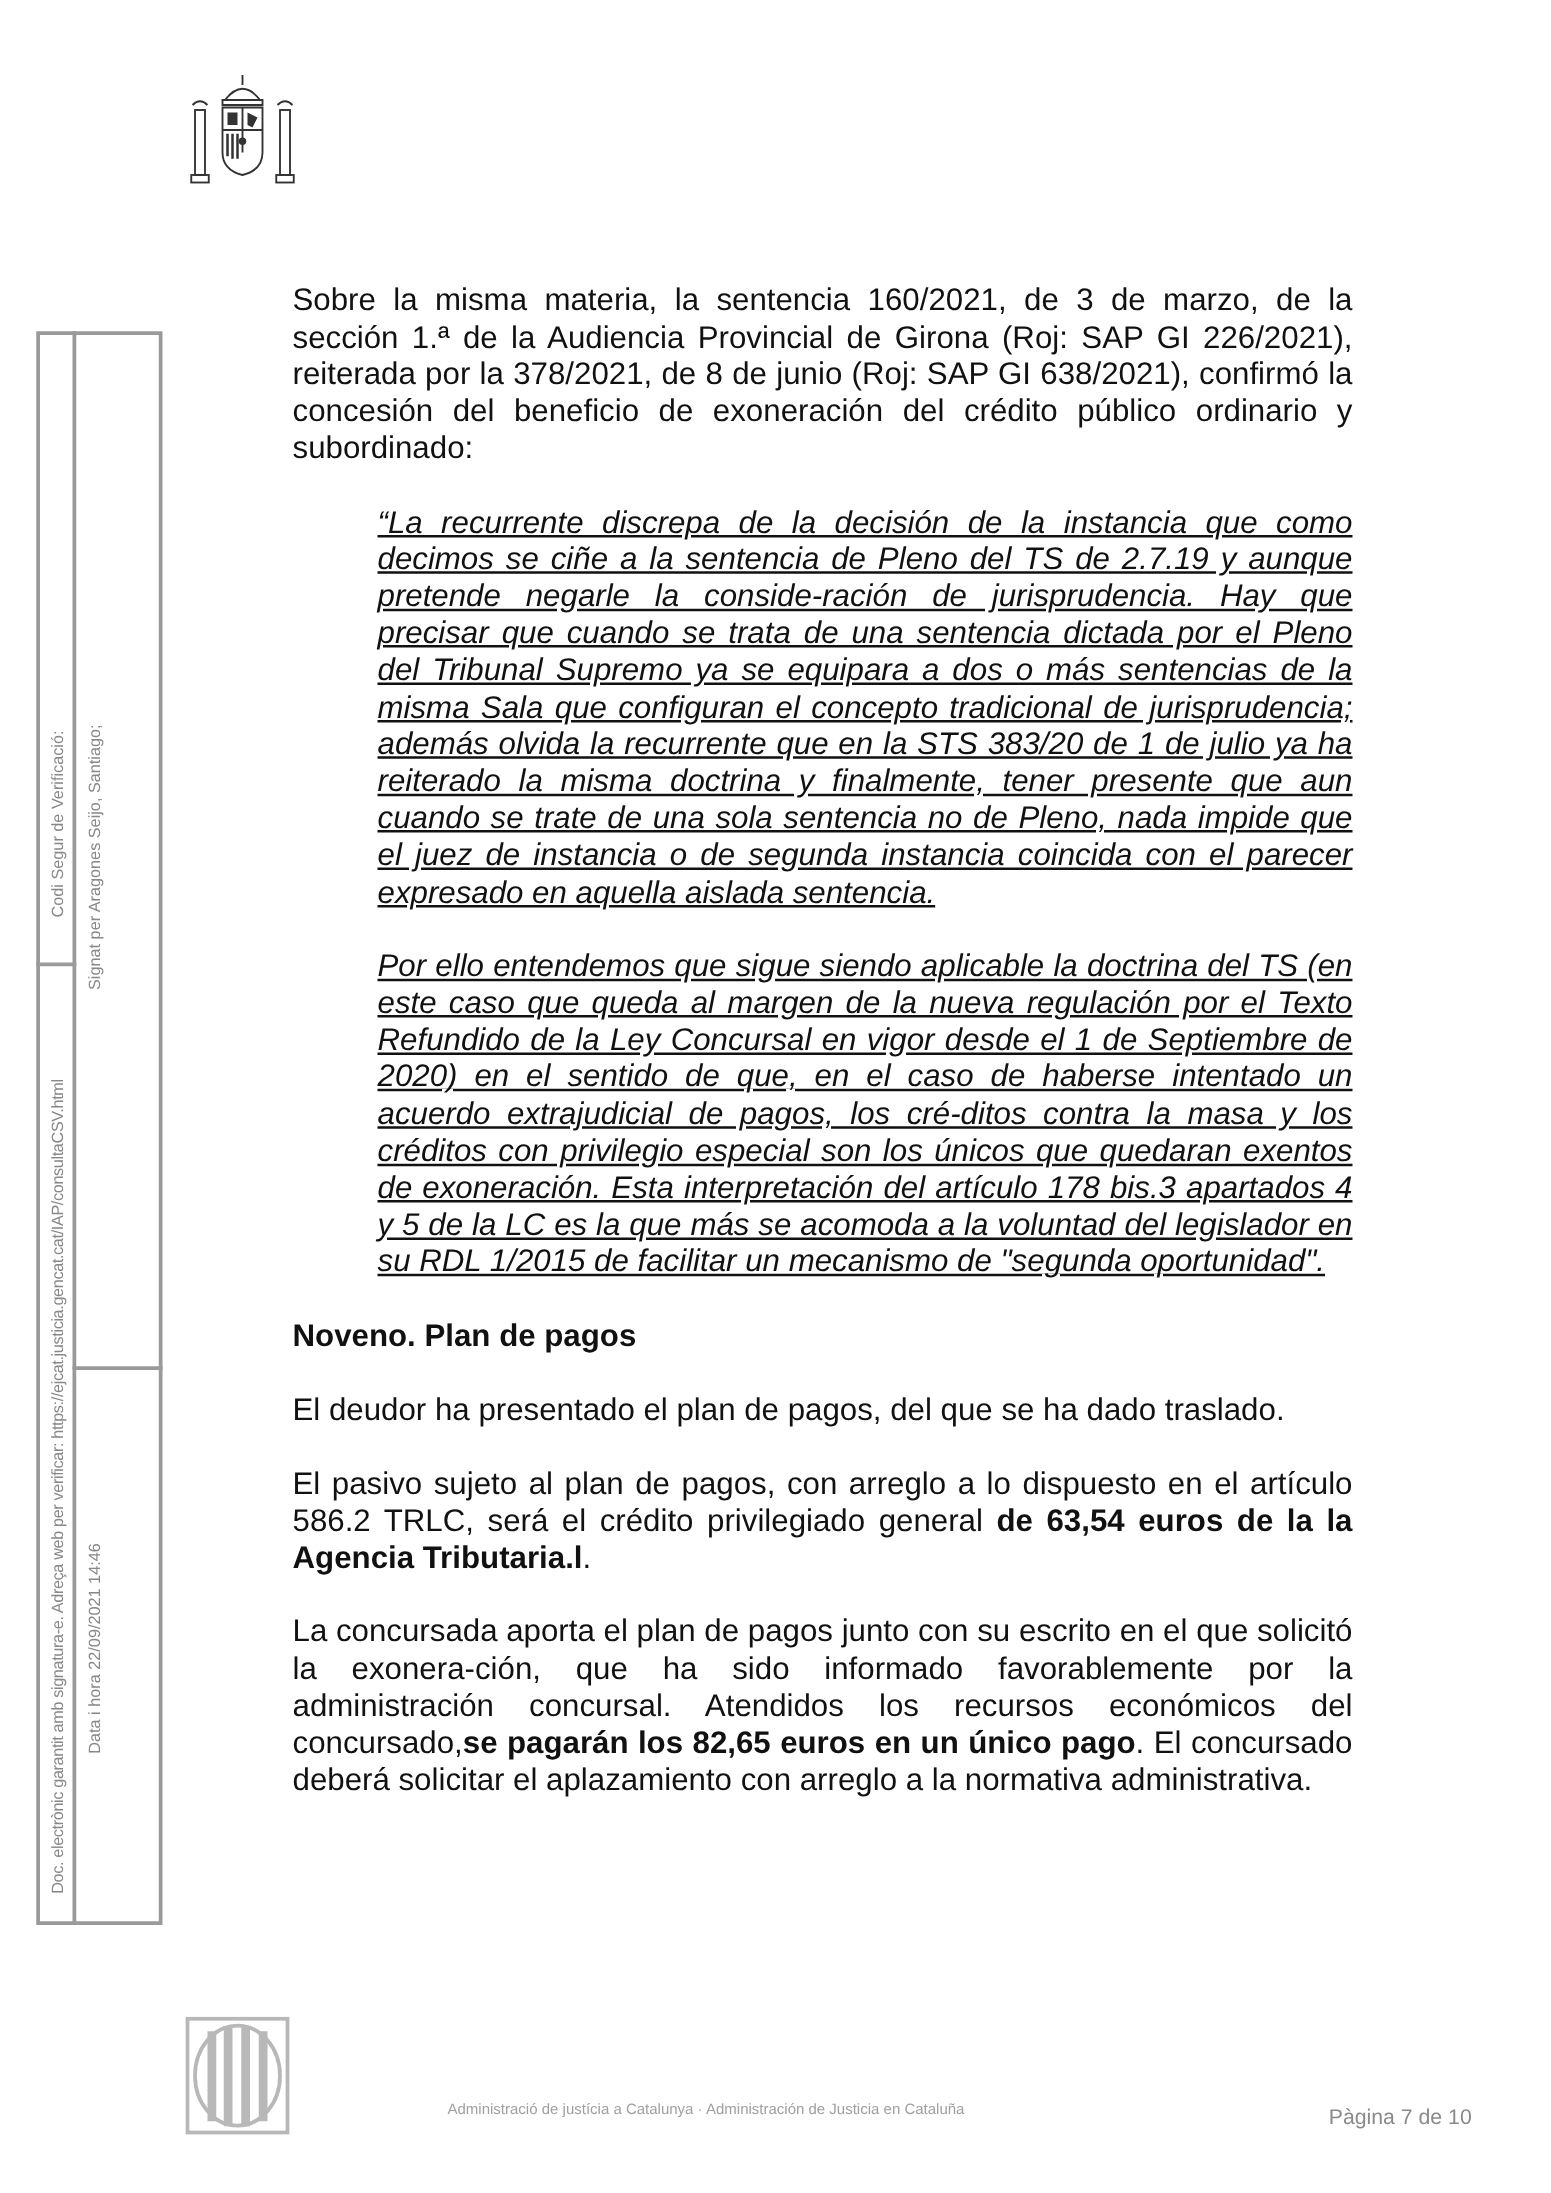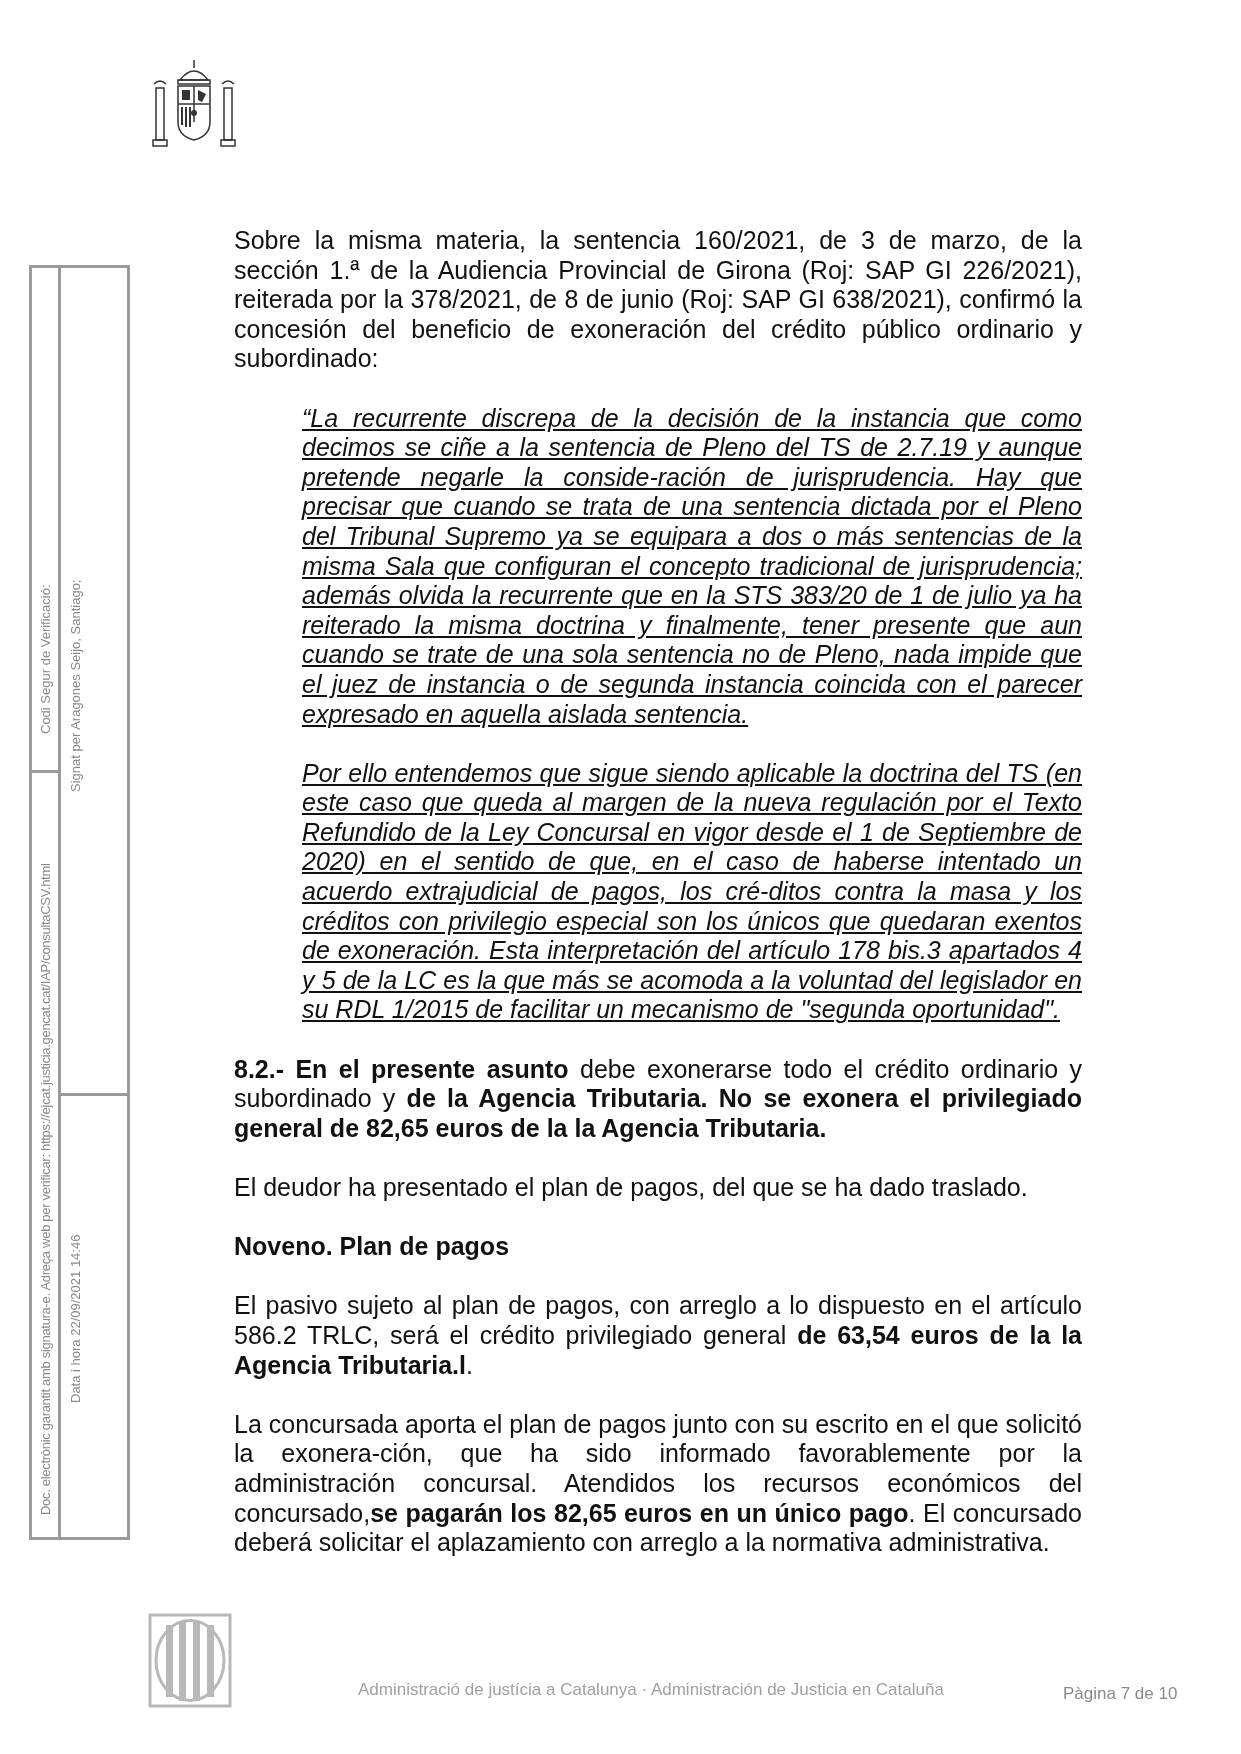--- a/index.html
+++ b/index.html
@@ -12,21 +12,21 @@
   .side-div-h1 { position:absolute; left:29px; top:770px; width:32px; height:3px; background:#9a9a9a; }
   .side-div-h2 { position:absolute; left:58px; top:1093px; width:72px; height:3px; background:#9a9a9a; }
   .vtext { position:absolute; color:#888; font-size:13px; white-space:nowrap;
            transform-origin:0 0; transform:rotate(-90deg); }
   .content { position:absolute; left:234px; top:226px; width:848px;
              font-size:25px; line-height:29.6px; text-align:justify; }
   .content p { margin:0 0 29.6px 0; }
   .quote { margin-left:68px !important; font-style:italic;text-decoration:underline; }
   .content b { font-weight:bold; }
   .footer-logo { position:absolute; left:148px; top:1613px; width:84px; height:95px; }
-  .footer-text { position:absolute; left:358px; top:1680px; font-size:17px; color:#a0a0a0; white-space:nowrap; }
+  .footer-text { position:absolute; left:358px; top:1680px; font-size:12px; color:#a0a0a0; white-space:nowrap; }
   .page-num { position:absolute; left:1063px; top:1684px; font-size:17px; color:#8a8a8a; white-space:nowrap; }
 </style>
 </head>
 <body>
 
 <svg class="crest" viewBox="0 0 88 96">
   <g fill="none" stroke="#333" stroke-width="1.5">
     <path d="M30 22 Q44 4 58 22 Z"></path>
     <path d="M28 22 h32 v4 h-32 z"></path>
     <line x1="44" y1="2" x2="44" y2="10"></line>
@@ -57,23 +57,22 @@
 
 <div class="vtext" style="left:38px; top:734px;">Codi Segur de Verificació:</div>
 <div class="vtext" style="left:68px; top:792px;">Signat per Aragones Seijo, Santiago;</div>
 <div class="vtext" style="left:38px; top:1515px; font-size:13px; letter-spacing:-0.3px;">Doc. electrònic garantit amb signatura-e. Adreça web per verificar: https://ejcat.justicia.gencat.cat/IAP/consultaCSV.html</div>
 <div class="vtext" style="left:68px; top:1403px;">Data i hora 22/09/2021 14:46</div>
 
 <div class="content">
   <p>Sobre la misma materia, la sentencia 160/2021, de 3 de marzo, de la sección 1.ª de la Audiencia Provincial de Girona (Roj: SAP GI 226/2021), reiterada por la 378/2021, de 8 de junio (Roj: SAP GI 638/2021), confirmó la concesión del beneficio de exoneración del crédito público ordinario y subordinado:</p>
   <p class="quote">“La recurrente discrepa de la decisión de la instancia que como decimos se ciñe a la  sentencia de Pleno del TS de 2.7.19  y aunque pretende negarle la conside-ración de jurisprudencia. Hay que precisar que cuando se trata de una sentencia dictada por el Pleno del Tribunal Supremo ya se equipara a dos o más sentencias de la misma Sala que configuran el concepto tradicional de jurisprudencia; además olvida la recurrente que en la  STS 383/20 de 1 de julio ya ha reiterado la misma doctrina y finalmente, tener presente que aun cuando se trate de una sola sentencia no de Pleno, nada impide que el juez de instancia o de segunda instancia coincida con el parecer expresado en aquella aislada sentencia.</p>
   <p class="quote">Por ello entendemos que sigue siendo aplicable la doctrina del TS (en este caso que queda al margen de la nueva regulación por el Texto Refundido de la Ley Concursal en vigor desde el 1 de Septiembre de 2020) en el sentido de que, en el caso de haberse intentado un acuerdo extrajudicial de pagos, los cré-ditos contra la masa y los créditos con privilegio especial son los únicos que quedaran exentos de exoneración. Esta interpretación del  artículo 178 bis.3 apartados 4  y 5 de la LC  es la que más se acomoda a la voluntad del legislador en su RDL 1/2015 de facilitar un mecanismo de "segunda oportunidad".</p>
-  <p><b>8.2.- En el presente asunto</b><span> debe exonerarse todo el crédito ordinario y subordinado y </span><b>de la Agencia Tributaria. No se exonera el privilegiado general de 82,65 euros de la la Agencia Tributaria.</b></p>
+  <p><b>Noveno. Plan de pagos</b></p>
   <p>El deudor ha presentado el plan de pagos, del que se ha dado traslado.</p>
-  <p><b>Noveno. Plan de pagos</b></p>
   <p><span>El pasivo sujeto al plan de pagos, con arreglo a lo dispuesto en el artículo 586.2 TRLC, será el crédito privilegiado general </span><b>de  63,54 euros de la  la Agencia Tributaria.l</b><span>.</span></p>
   <p><span>La concursada aporta el plan de pagos junto con su escrito en el que solicitó la exonera-ción, que ha sido informado favorablemente por la administración concursal. Atendidos los recursos económicos del concursado,</span><b>se pagarán los 82,65 euros en un único pago</b><span>. El concursado deberá solicitar el aplazamiento con arreglo a la normativa administrativa.</span></p>
 </div>
 
 <svg class="footer-logo" viewBox="0 0 84 95">
   <g fill="none" stroke="#b8b8b8" stroke-width="3">
     <rect x="2" y="2" width="80" height="91"></rect>
     <ellipse cx="42" cy="47.5" rx="34" ry="40"></ellipse>
   </g>
   <g fill="#b8b8b8">

